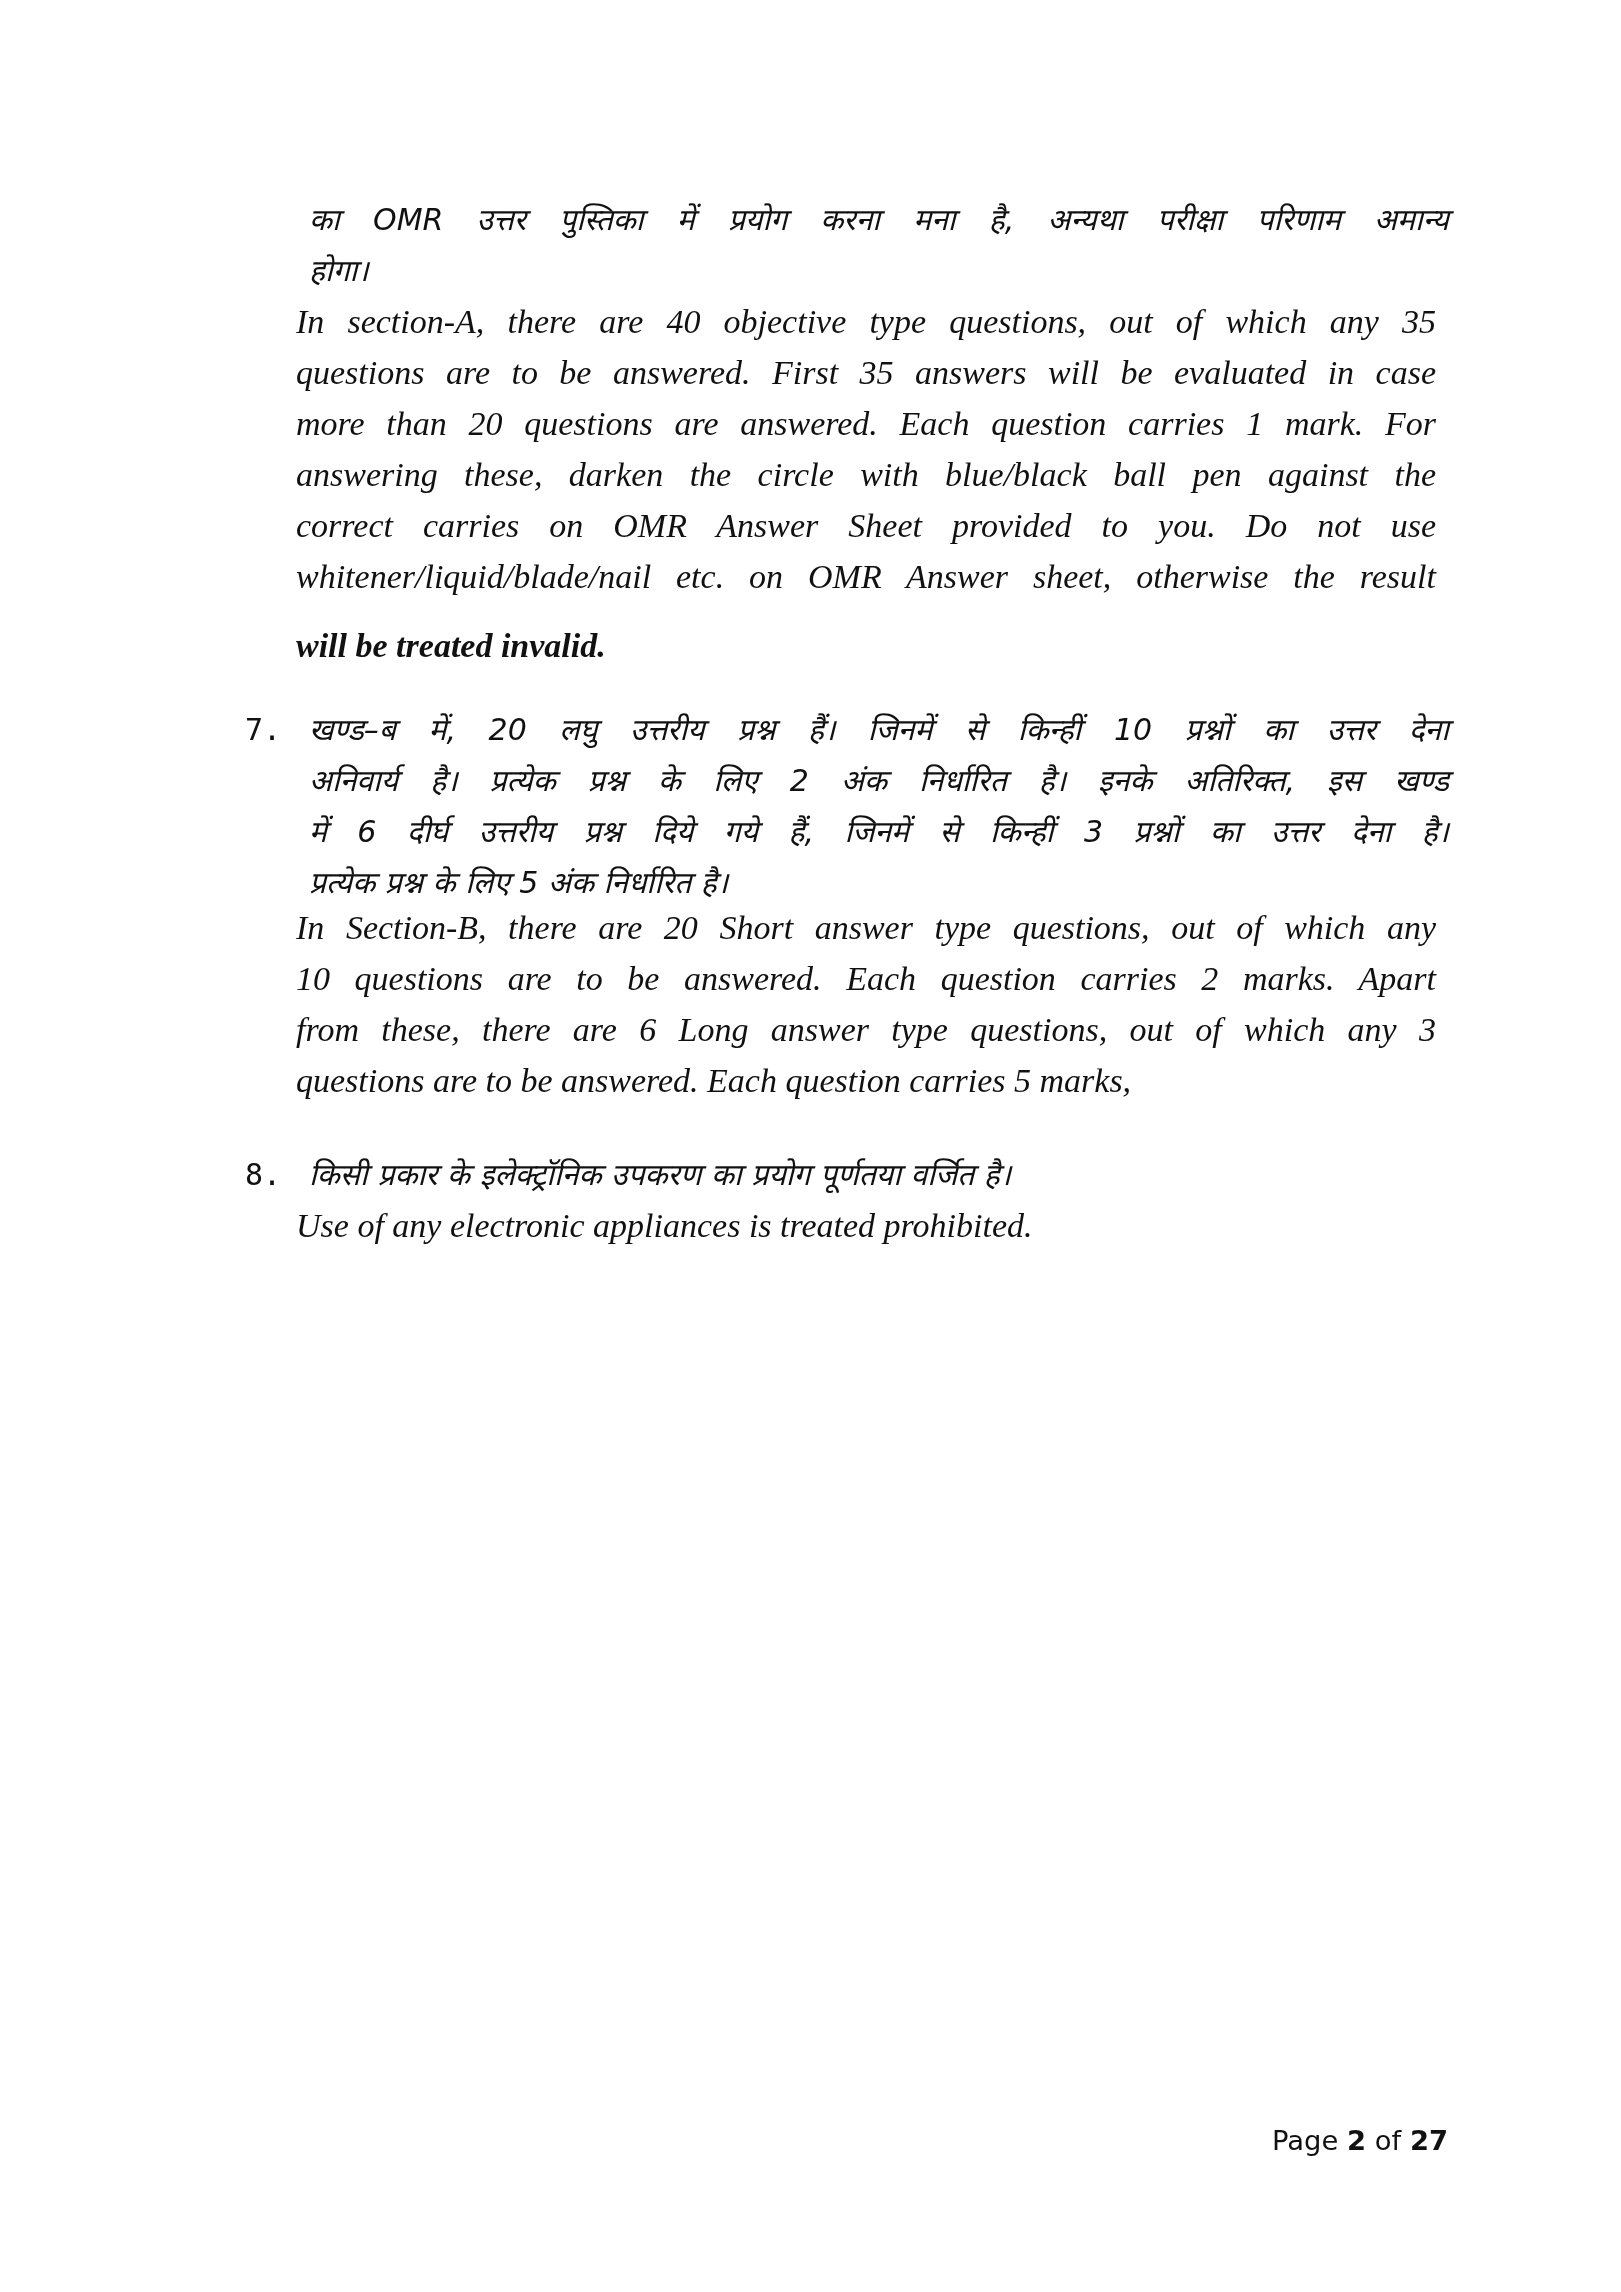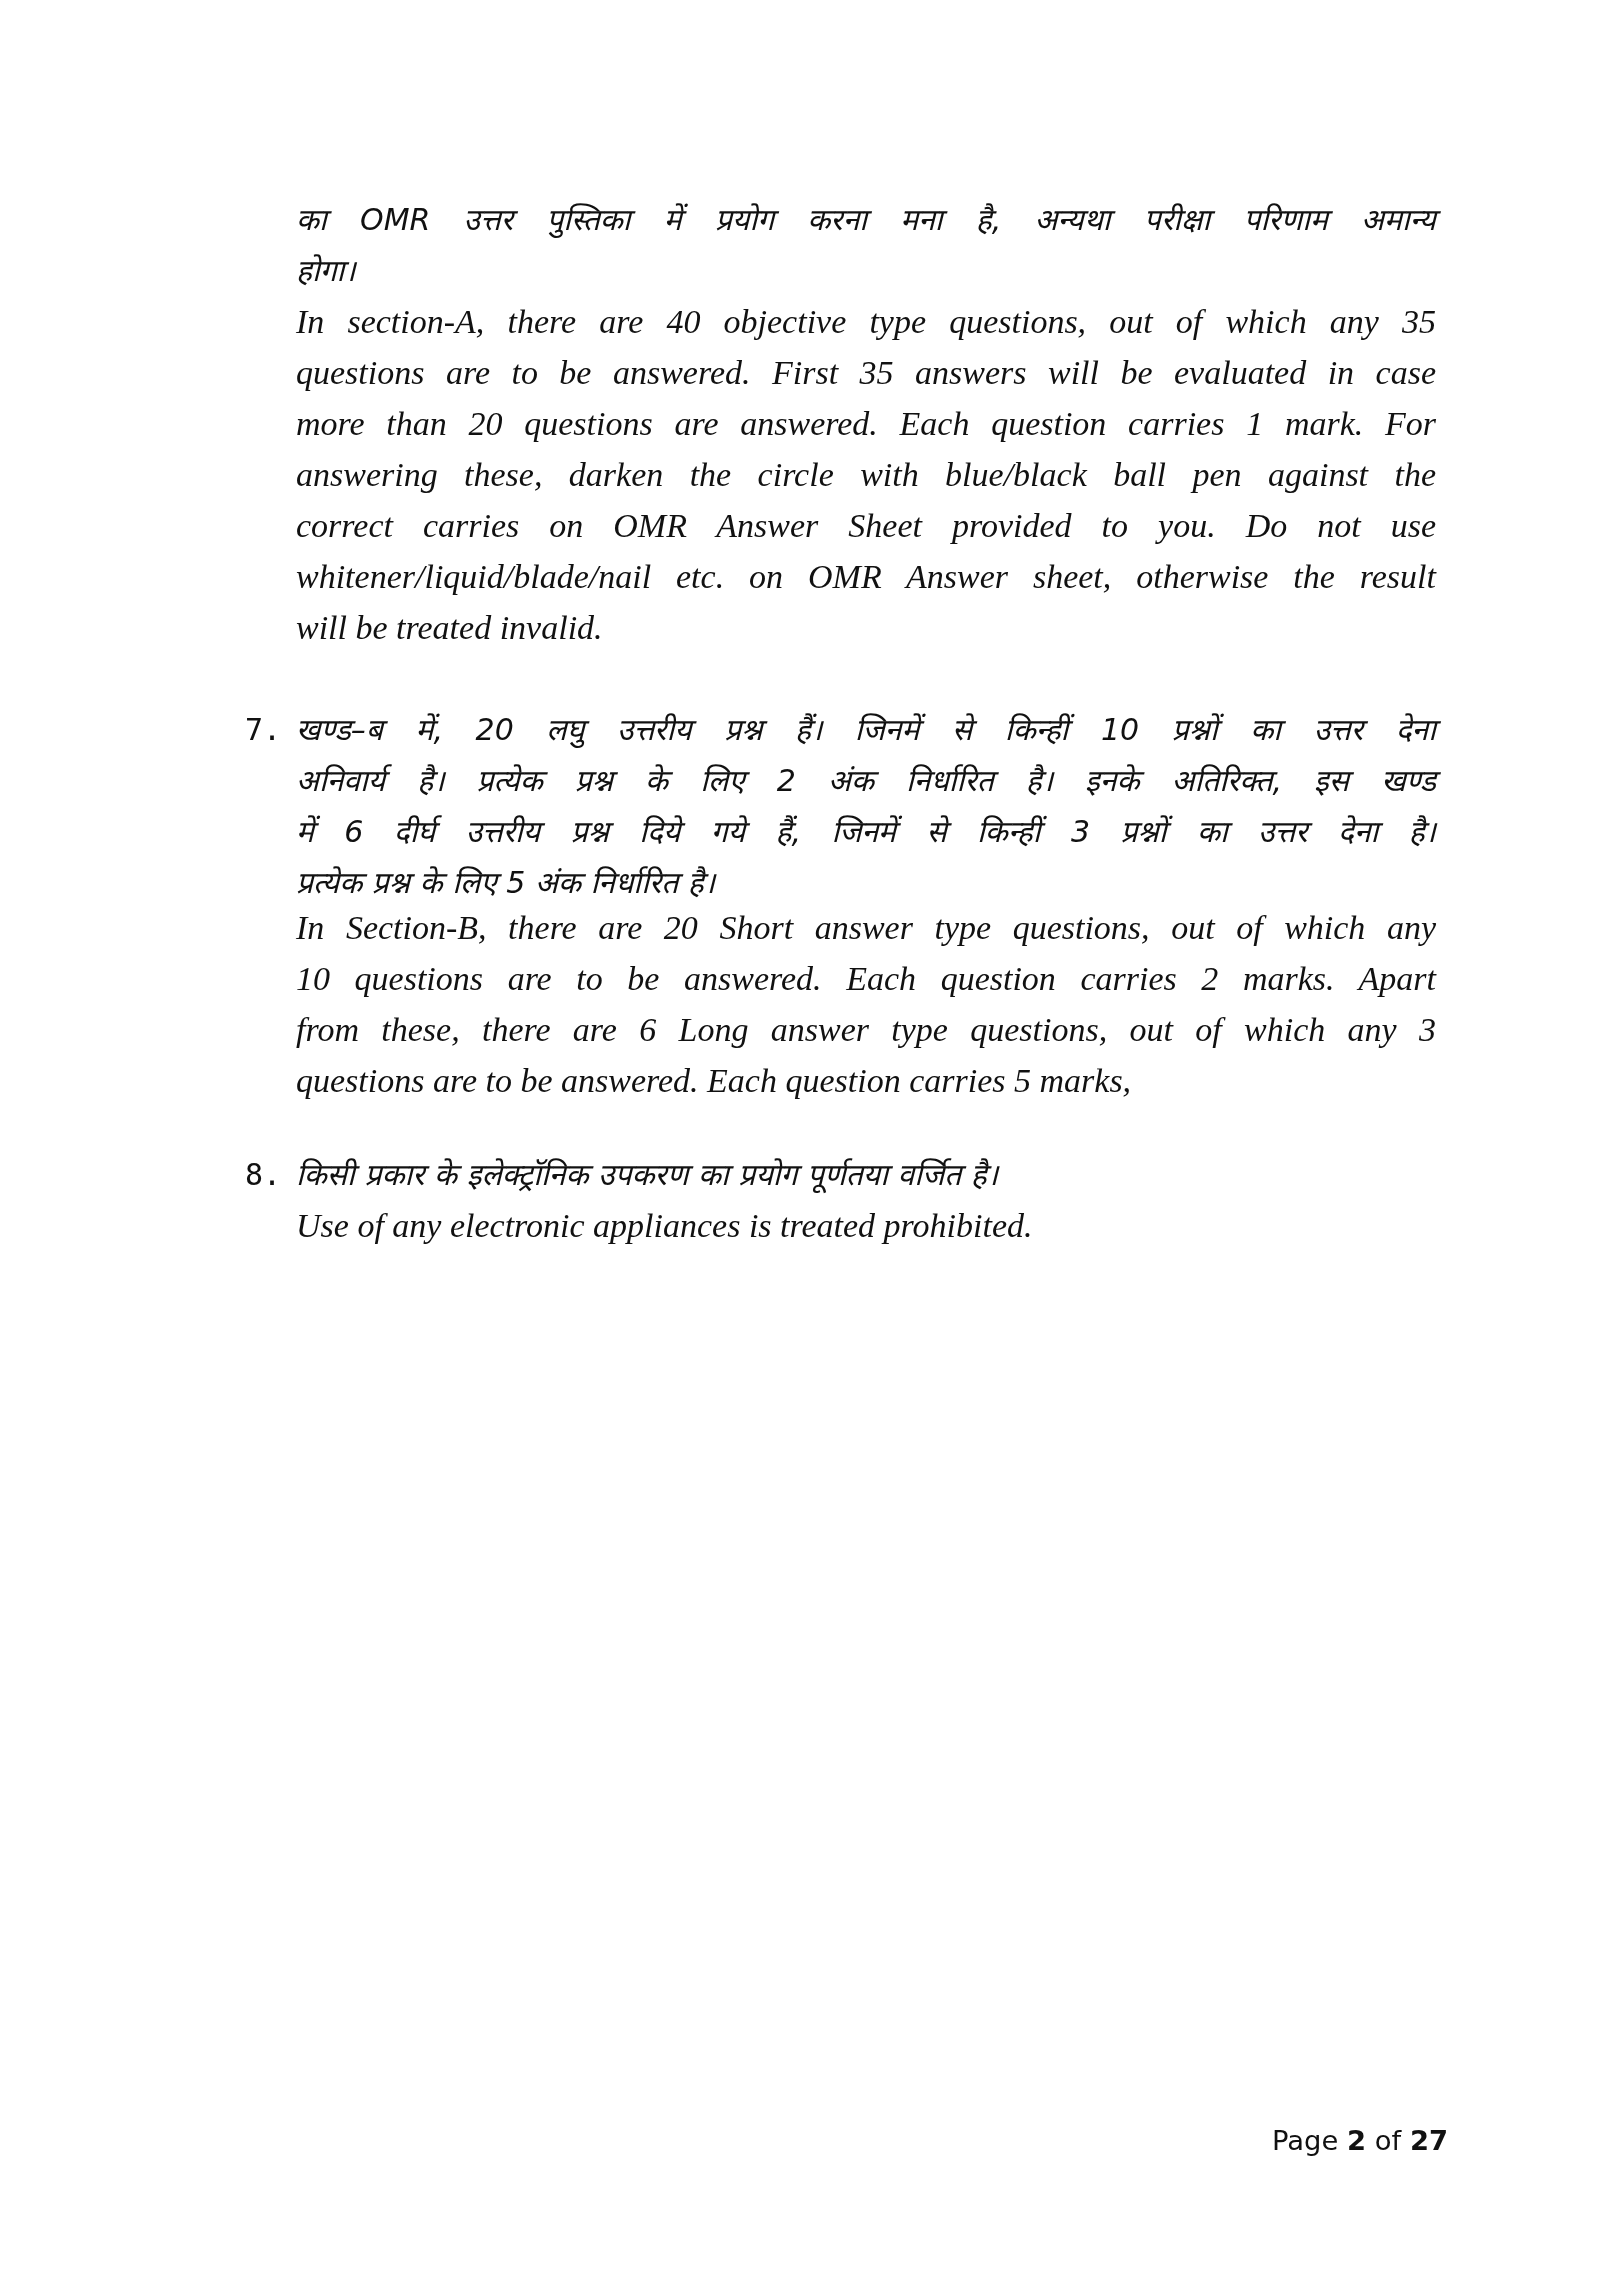--- a/index.html
+++ b/index.html
@@ -1,36 +1,36 @@
 <!DOCTYPE html>
 <html><head>
 <meta charset="utf-8">
 <style>
   html, body { margin:0; padding:0; background:#ffffff; }
   body { width:1621px; height:2293px; position:relative; overflow:hidden; color:#111; }
   .line { position:absolute; left:296px; width:1140px; font-family:"Liberation Serif", serif; font-style:italic; font-size:34px; line-height:51px; white-space:nowrap; text-align:justify; text-align-last:justify; }
   .last { text-align-last:left; }
-  .hindi { font-family:"DejaVu Sans", sans-serif; font-style:italic; font-size:30px; }
+  .hindi { font-family:"DejaVu Sans", sans-serif; font-style:italic; font-size:30px;margin-left:13px; }
   .num { position:absolute; left:245px; font-family:"DejaVu Sans Mono", monospace; font-size:30px; line-height:51px; }
   .footer { position:absolute; left:1272px; top:2125px; font-family:"DejaVu Sans", sans-serif; font-size:27.4px; }
   .footer b { font-weight:bold; }
 </style>
 </head>
 <body>
 
 <div>
   <div class="line hindi" style="top:194px;">का OMR  उत्तर पुस्तिका में प्रयोग करना मना है, अन्यथा परीक्षा परिणाम अमान्य</div>
   <div class="line hindi last" style="top:245px;">होगा।</div>
   <div class="line" style="top:296px;">In section-A, there are 40 objective type questions, out of which any 35</div>
   <div class="line" style="top:347px;">questions are to be answered. First 35 answers will be evaluated in case</div>
   <div class="line" style="top:398px;">more than 20 questions are answered. Each question carries 1 mark. For</div>
   <div class="line" style="top:449px;">answering these, darken the circle with blue/black ball pen against the</div>
   <div class="line" style="top:500px;">correct carries on OMR Answer Sheet provided to you. Do not use</div>
   <div class="line" style="top:551px;">whitener/liquid/blade/nail etc. on OMR Answer sheet, otherwise the result</div>
-  <div class="line last" style="top:602px;">will be treated invalid.</div>
+  <div class="line last" style="top:620px;font-weight:bold;">will be treated invalid.</div>
 </div>
 
 <div>
   <div class="num" style="top:704px;">7.</div>
   <div class="line hindi" style="top:704px;">खण्ड–ब में, 20 लघु उत्तरीय प्रश्न हैं। जिनमें से किन्हीं 10 प्रश्नों का उत्तर देना</div>
   <div class="line hindi" style="top:755px;">अनिवार्य है। प्रत्येक प्रश्न के लिए 2 अंक निर्धारित है। इनके अतिरिक्त, इस खण्ड</div>
   <div class="line hindi" style="top:806px;">में 6 दीर्घ उत्तरीय प्रश्न दिये गये हैं, जिनमें से किन्हीं 3 प्रश्नों का उत्तर देना है।</div>
   <div class="line hindi last" style="top:857px;">प्रत्येक प्रश्न के लिए 5 अंक निर्धारित है।</div>
   <div class="line" style="top:902px;">In Section-B, there are 20 Short answer type questions, out of which any</div>
   <div class="line" style="top:953px;">10 questions are to be answered. Each question carries 2 marks.  Apart</div>

